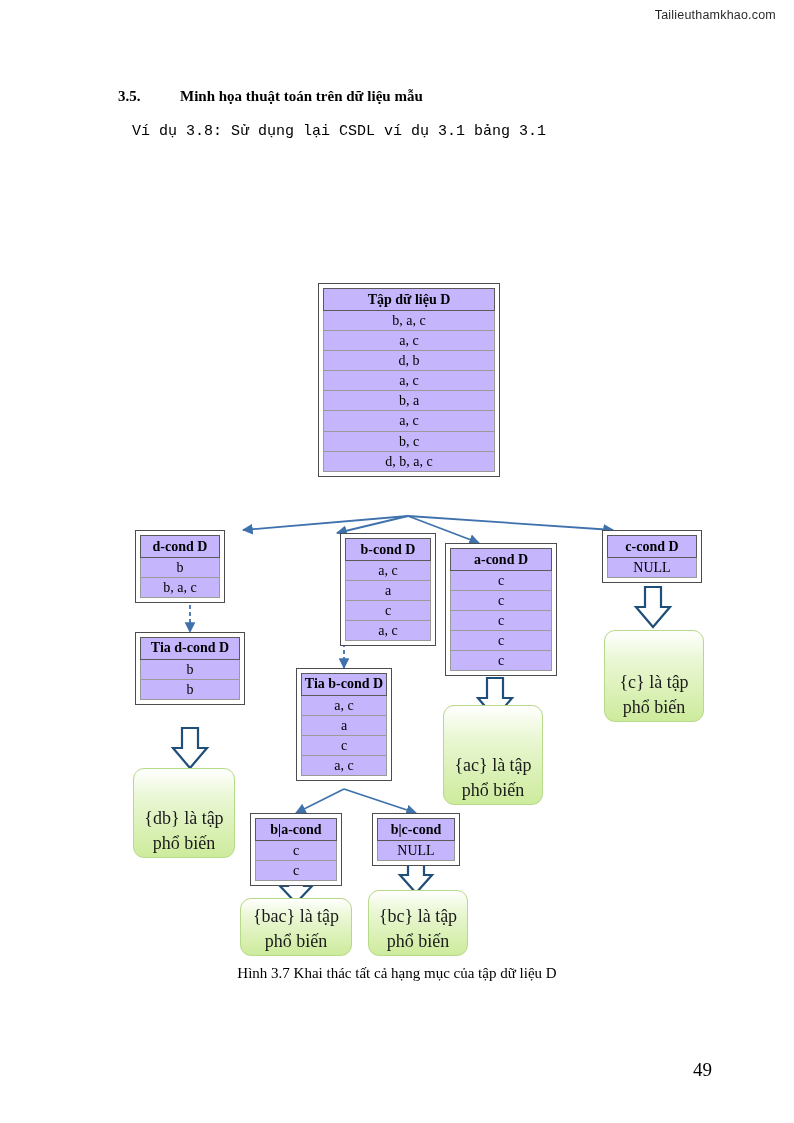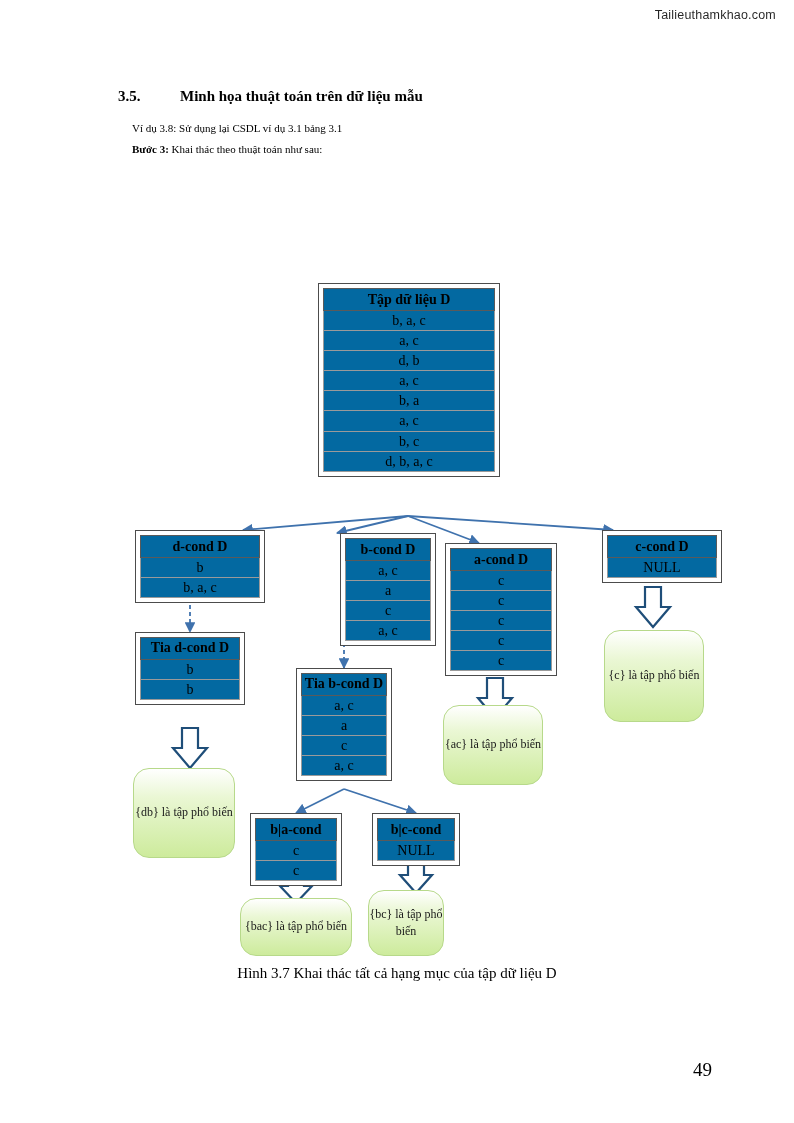--- a/index.html
+++ b/index.html
@@ -36,26 +36,27 @@
     width: 600px;
   }
   .section-head {
     font-size: 15px;
     font-weight: bold;
     margin: 0 0 14px 0;
     white-space: nowrap;
   }
   .section-head .num { display: inline-block; width: 62px; }
   .para {
-    font-size: 11px;
+    font-size: 15px;
     line-height: 1.78;
     margin: 0 0 1px 0;
     text-align: justify;
     text-indent: 0;
     padding-left: 14px;
+    font-family: Liberation Mono, monospace;
   }
   .para b { font-weight: bold; }
   .para.hang { padding-left: 14px; }
 
   
   .diagram {
     position: absolute;
     left: 0;
     top: 0;
     width: 794px;
@@ -76,42 +77,42 @@
     width: 100%;
     border-collapse: collapse;
     table-layout: fixed;
   }
   .node td {
     border: 1px solid #9a9a9a;
     text-align: center;
     font-size: 14px;
     line-height: 1.22;
     padding: 1px 2px;
-    background: #0369a1;
+    background: #c4b5fd;
     white-space: nowrap;
   }
   .node td.hdr {
     font-weight: bold;
     border: 1px solid #5a5a5a;
     padding: 2px;
   }
   .node td.hdr.wrap { white-space: normal; line-height:1.18; }
 
   
   .green {
     position: absolute;
     box-sizing: border-box;
     border: 1.4px solid #b7d98a;
-    border-radius: 16px;
+    border-radius: 11px;
     background: linear-gradient(180deg, #ffffff 0%, #eaf7d4 32%, #cdeb9c 100%);
     display: flex;
-    align-items: center;
+    align-items: flex-end;
     justify-content: center;
     text-align: center;
-    font-size: 12px;
+    font-size: 18px;
     line-height: 1.42;
     color: #1a1a1a;
   }
 
   
   .caption {
     position: absolute;
     left: 0; top: 965px; width: 794px;
     text-align: center;
     font-size: 15px;
@@ -131,23 +132,20 @@
   <div class="section-head">
     <span class="num">3.5.</span><span>Minh họa thuật toán trên dữ liệu mẫu</span>
   </div>
 
   <p class="para">
     <span>Ví dụ 3.8: Sử dụng lại CSDL ví dụ 3.1 bảng 3.1</span>
   </p>
 
 
 
-  <p class="para hang">
-    <b>Bước 3:</b><span> Khai thác theo thuật toán như sau:</span>
-  </p>
 </div>
 
 <div class="diagram">
   <svg width="794" height="1123" xmlns="http://www.w3.org/2000/svg">
     <defs>
       <marker id="ah" viewBox="0 0 10 10" refX="9" refY="5" markerWidth="6" markerHeight="6" orient="auto-start-reverse">
         <path d="M 0 0 L 10 5 L 0 10 z" fill="#3f72ad"></path>
       </marker>
       <marker id="ahd" viewBox="0 0 10 10" refX="9" refY="5" markerWidth="6" markerHeight="6" orient="auto-start-reverse">
         <path d="M 0 0 L 10 5 L 0 10 z" fill="#3f72ad"></path>
@@ -212,21 +210,21 @@
     <tr>
           <td>b, c</td>
         </tr>
     <tr>
           <td>d, b, a, c</td>
         </tr>
   </tbody>
     </table>
 </div>
 
-<div class="node" style="left:135px; top:530px; width:130px;">
+<div class="node" style="left:135px; top:530px; width:90px;">
   <table>
     <tbody>
         <tr>
           <td class="hdr">d-cond D</td>
         </tr>
     <tr>
           <td>b</td>
         </tr>
     <tr>
           <td>b, a, c</td>
@@ -275,21 +273,21 @@
     <tr>
           <td>c</td>
         </tr>
     <tr>
           <td>c</td>
         </tr>
   </tbody>
     </table>
 </div>
 
-<div class="node" style="left:602px; top:530px; width:120px;">
+<div class="node" style="left:602px; top:530px; width:100px;">
   <table>
     <tbody>
         <tr>
           <td class="hdr">c-cond D</td>
         </tr>
     <tr>
           <td>NULL</td>
         </tr>
   </tbody>
     </table>
@@ -359,30 +357,30 @@
           <td>NULL</td>
         </tr>
   </tbody>
     </table>
 </div>
 
 <div class="green" style="left:133px; top:768px; width:102px; height:90px;">
   <span>{db} là tập phổ biến</span>
 </div>
 
-<div class="green" style="left:443px; top:705px; width:100px; height:80px;">
+<div class="green" style="left:443px; top:705px; width:100px; height:100px;">
   <span>{ac} là tập phổ biến</span>
 </div>
 
 <div class="green" style="left:604px; top:630px; width:100px; height:92px;">
   <span>{c} là tập phổ biến</span>
 </div>
 
 <div class="green" style="left:240px; top:898px; width:112px; height:58px;">
   <span>{bac} là tập phổ biến</span>
 </div>
 
-<div class="green" style="left:368px; top:890px; width:76px; height:66px;">
+<div class="green" style="left:368px; top:890px; width:100px; height:66px;">
   <span>{bc} là tập phổ biến</span>
 </div>
 
 <div class="caption">Hình 3.7 Khai thác tất cả hạng mục của tập dữ liệu D</div>
 <div class="pageno">49</div>
 
 </body></html>

